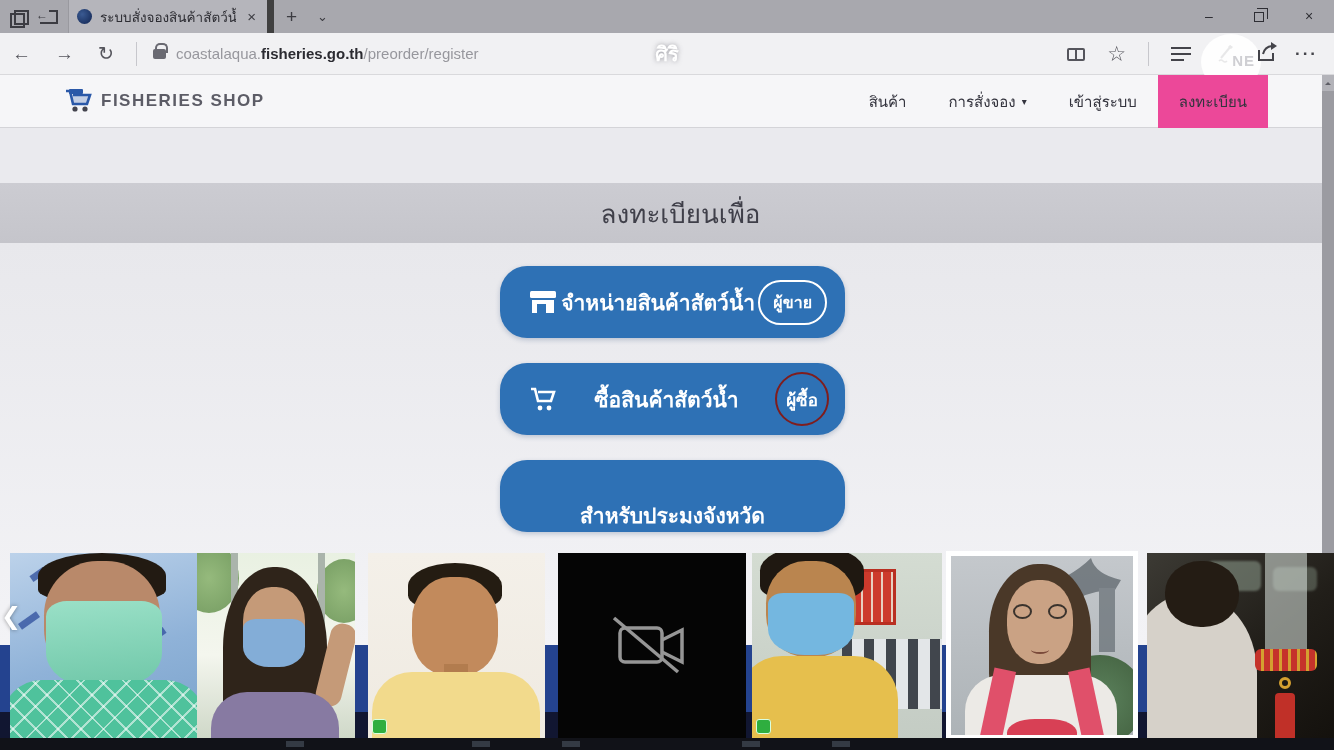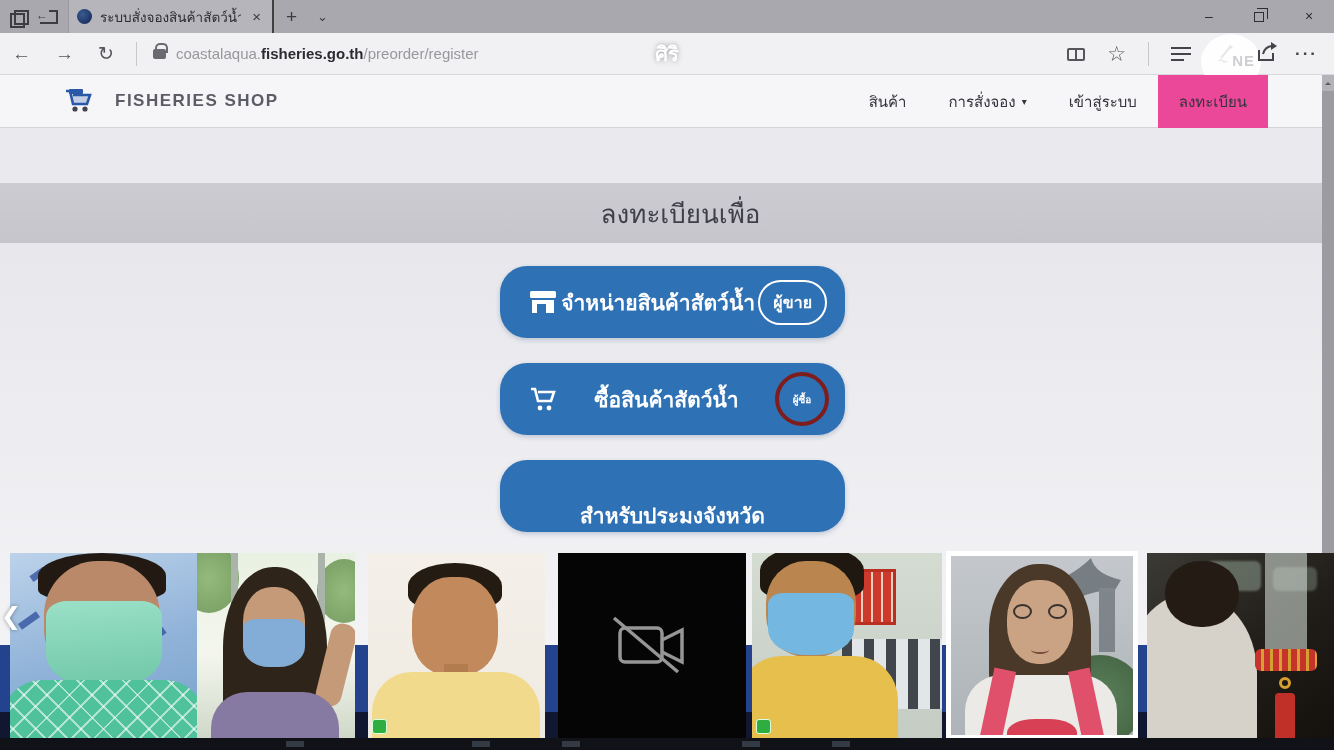--- a/index.html
+++ b/index.html
@@ -8,21 +8,21 @@
   .screen { position:relative; width:1334px; height:750px; overflow:hidden; background:#ededf1; }
 
   
   .tabbar { position:absolute; left:0; top:0; width:1334px; height:33px; background:#a8a8ae; display:flex; align-items:center; }
   .tab-side-icons { display:flex; gap:14px; padding:0 10px 0 10px; align-items:center; }
   .ico-tabs { position:relative; width:16px; height:14px; }
   .ico-tabs::before { content:""; position:absolute; left:0; top:3px; width:11px; height:11px; border:2px solid #3c3c42; background:#a8a8ae; }
   .ico-tabs::after { content:""; position:absolute; left:4px; top:0; width:11px; height:11px; border:2px solid #3c3c42; }
   .ico-setaside { position:relative; width:18px; height:14px; border:2px solid #3c3c42; }
   .ico-setaside::before { content:"←"; position:absolute; left:-7px; top:-4px; font-size:12px; color:#3c3c42; background:#a8a8ae; padding:0 1px; }
-  .tab { height:35px; width:206px; background:#b5b5bb; border-left:1px solid #99999f; border-right:2px solid #404040; display:flex; align-items:center; gap:8px; padding:0 8px; }
+  .tab { height:35px; width:206px; background:#b5b5bb; border-left:1px solid #99999f; border-right:7px solid #404040; display:flex; align-items:center; gap:8px; padding:0 8px; }
   .favicon { width:15px; height:15px; border-radius:50%; background:radial-gradient(circle at 35% 35%, #3a5a92, #1d3464 70%); flex:none; }
   .tab-title { font-size:13.5px; color:#2d2d33; white-space:nowrap; overflow:hidden; flex:1; }
   .tab-close { font-size:15px; color:#3c3c42; padding:0 3px; }
   .newtab-btn { font-size:19px; color:#3c3c42; padding:0 12px; }
   .tabmenu-btn { font-size:13px; color:#3c3c42; padding:0 8px; }
   .win-controls { position:absolute; right:0; top:0; height:33px; display:flex; align-items:center; }
   .win-btn { width:50px; text-align:center; font-size:14px; color:#2e2e34; line-height:33px; }
   .ico-restore { display:inline-block; position:relative; width:10px; height:10px; border:1.5px solid #2e2e34; vertical-align:middle; }
   .ico-restore::before { content:""; position:absolute; left:2px; top:-5px; width:10px; height:10px; border:1.5px solid #2e2e34; border-left:none; border-bottom:none; }
 
@@ -41,41 +41,41 @@
   .ico-hub i { display:block; height:2px; background:#44444a; }
   .ico-hub i:nth-child(1){ width:20px;} .ico-hub i:nth-child(2){ width:20px;} .ico-hub i:nth-child(3){ width:13px;}
   .dots { font-size:17px; color:#44444a; letter-spacing:2px; padding:0 6px; font-weight:bold; }
   .line-bubble { position:absolute; right:28px; top:-6px; width:60px; height:56px; background:rgba(255,255,255,.88); border-radius:50%; z-index:0; }
   .line-bubble::after { content:""; position:absolute; left:10px; bottom:-6px; border:8px solid transparent; border-top-color:rgba(255,255,255,.88); }
   .line-bubble span { position:absolute; right:6px; top:18px; font-size:15px; font-weight:bold; color:#cfcfd3; letter-spacing:1px; }
   .presenter-name { position:absolute; left:0; top:38px; width:1334px; text-align:center; font-size:20px; font-weight:bold; color:#ffffff; text-shadow:0 0 5px rgba(90,90,100,.55); z-index:50; pointer-events:none; }
 
   
   .site-header { position:absolute; left:0; top:75px; width:1334px; height:53px; background:#f6f6f8; border-bottom:1px solid #d4d4d8; display:flex; align-items:stretch; }
-  .brand { display:flex; align-items:center; gap:21px; margin-left:64px; }
+  .brand { display:flex; align-items:center; gap:7px; margin-left:64px; }
   .brand-text { font-size:17px; font-weight:bold; color:#5c5c66; letter-spacing:1.5px; }
   .site-nav { position:absolute; right:66px; top:0; height:53px; display:flex; align-items:stretch; font-size:15px; color:#34343e; }
   .nav-item { display:flex; align-items:center; padding:0 21px; gap:6px; }
   .nav-item.active { background:#ec4899; }
   .nav-caret { font-size:10px; color:#34343e; }
 
   
   .band-top { position:absolute; left:0; top:128px; width:1334px; height:55px; background:#eaeaee; }
   .band-heading { position:absolute; left:0; top:183px; width:1334px; height:60px; background:linear-gradient(#ccccd2,#c5c5cb); display:flex; align-items:center; justify-content:center;padding-left:27px; }
   .page-heading { font-size:26px; color:#3f3f49; }
   .band-main { position:absolute; left:0; top:243px; width:1334px; height:402px; background:linear-gradient(#e8e8ec,#f3f3f6); }
   .band-footer { position:absolute; left:0; top:645px; width:1334px; height:67px; background:#24438f; }
   .band-dark { position:absolute; left:0; top:712px; width:1334px; height:26px; background:#111631; }
 
   .reg-buttons { position:absolute; left:488px; top:266px; width:345px; }
   .reg-btn { position:absolute; left:12px; width:345px; height:72px; background:#2e71b5; border-radius:27px; display:flex; align-items:center; color:#fff; box-shadow:0 2px 5px rgba(40,70,120,.25); }
   .reg-btn .btn-label { flex:1; text-align:center; font-size:21px; font-weight:bold; }
   .btn-icon { margin-left:28px; flex:none; }
   .badge-pill { flex:none; margin-right:18px; border:2px solid #fff; border-radius:24px; padding:8px 13px; font-size:16px; font-weight:bold; }
-  .badge-circle { flex:none; margin-right:16px; border:4px solid #7f1d1d; border-radius:50%; width:54px; height:54px; display:flex; align-items:center; justify-content:center; font-size:10px; font-weight:bold; }
+  .badge-circle { flex:none; margin-right:16px; border:2px solid #7f1d1d; border-radius:50%; width:54px; height:54px; display:flex; align-items:center; justify-content:center; font-size:17px; font-weight:bold; }
 
   
   .scrollbar { position:absolute; right:0; top:75px; width:12px; height:478px; background:#b3b3b9; }
   .scroll-up { position:absolute; top:4px; left:3px; width:0; height:0; border:3.5px solid transparent; border-bottom-color:#5e5e66; }
   .scroll-thumb { position:absolute; top:16px; left:0; width:12px; height:462px; background:#9b9ba1; }
 
   
   .tile { position:absolute; top:553px; height:185px; overflow:hidden; }
   .strip-arrow { position:absolute; left:1px; top:602px; color:#fff; font-size:24px; text-shadow:0 0 4px rgba(0,0,0,.4); z-index:60; }
 

